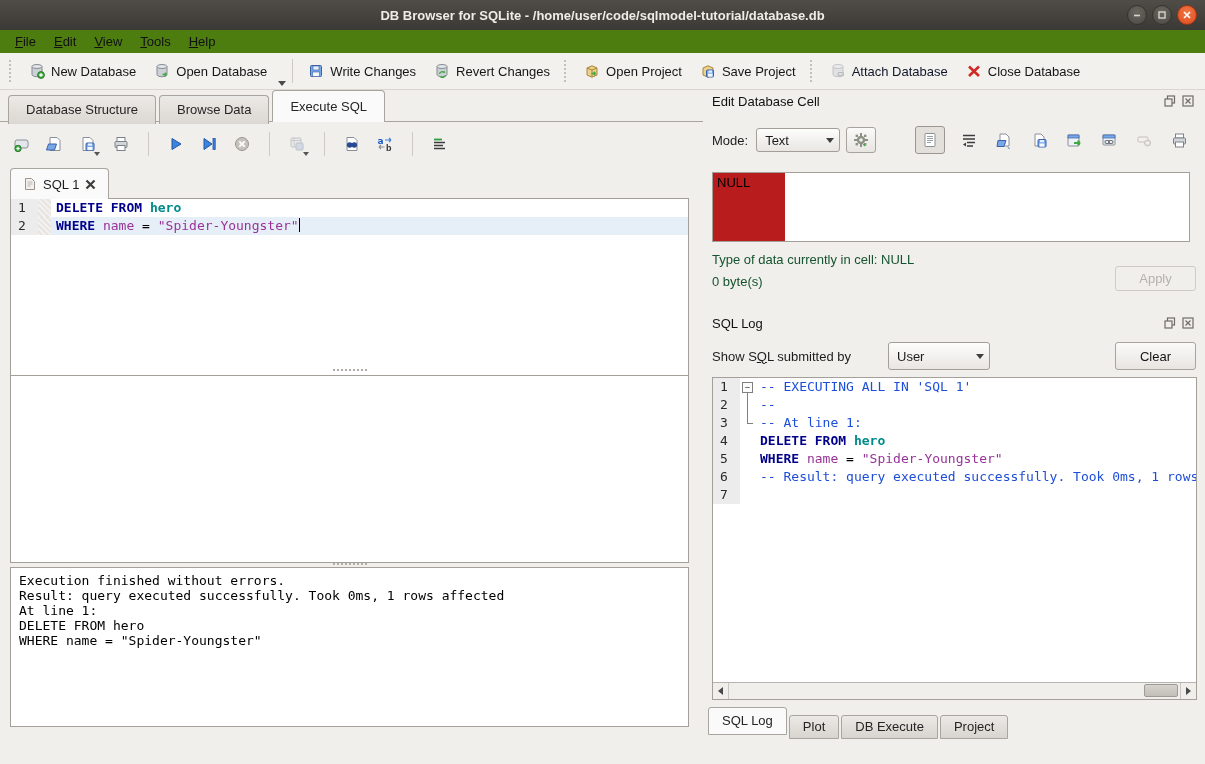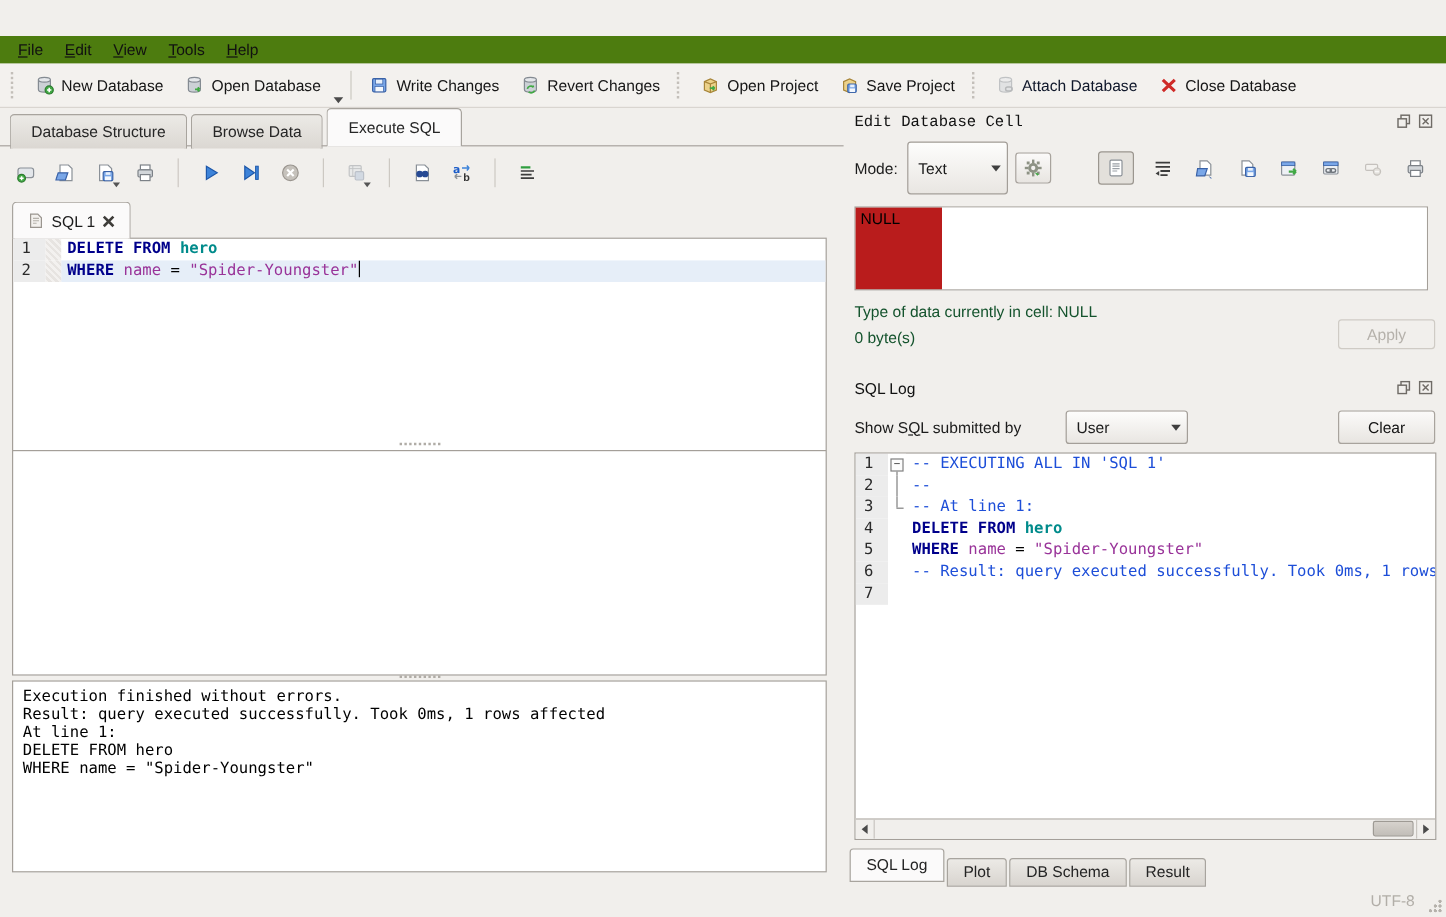--- a/index.html
+++ b/index.html
@@ -66,21 +66,21 @@
   .fold.end::before{content:"";position:absolute;left:7px;top:0;height:9px;width:1px;background:#808080;}
   .fold.end::after{content:"";position:absolute;left:7px;top:9px;width:6px;height:1px;background:#808080;}
 
   
   .right-pane{position:absolute;top:90px;left:703px;width:502px;height:647px;}
   .dock-title{position:absolute;left:9px;right:10px;height:18px;display:flex;align-items:center;color:#111;}
   .dock-title .spacer{flex:1;}
   .dockbtn{width:14px;height:13px;margin-left:4px;display:flex;align-items:center;justify-content:center;}
 
   .mode-row{position:absolute;top:36px;left:9px;right:9px;height:28px;display:flex;align-items:center;}
-  .select{height:44px;background:linear-gradient(#fdfdfc,#e9e6e2);border:1px solid #a39e98;border-radius:3px;display:flex;align-items:center;box-sizing:border-box;}
+  .select{height:24px;background:linear-gradient(#fdfdfc,#e9e6e2);border:1px solid #a39e98;border-radius:3px;display:flex;align-items:center;box-sizing:border-box;}
   .select .val{flex:1;padding-left:8px;}
   .select .sel-caret{width:18px;display:flex;align-items:center;justify-content:center;}
   .select .sel-caret::before{content:"";width:0;height:0;border-left:4px solid transparent;border-right:4px solid transparent;border-top:5px solid #3f3f3f;}
   .btn{height:26px;background:linear-gradient(#fbfaf9,#e8e5e1);border:1px solid #a8a39d;border-radius:3px;display:flex;align-items:center;justify-content:center;box-sizing:border-box;color:#141414;}
   .btn.disabled{background:#f1efec;border-color:#cfcbc5;color:#b5b1ab;}
   .btn.clear::first-letter{text-decoration:underline;}
   .iconbar{position:absolute;right:6px;top:0;height:28px;display:flex;align-items:center;gap:13px;}
   .ibtn{width:22px;height:22px;display:flex;align-items:center;justify-content:center;position:relative;}
   .ibtn.pressed{width:28px;height:26px;background:#e3e0db;border:1px solid #9b968f;border-radius:3px;}
   .gear-btn{width:30px;height:26px;margin-left:6px;background:linear-gradient(#fbfaf9,#e8e5e1);border:1px solid #a8a39d;border-radius:3px;display:flex;align-items:center;justify-content:center;box-sizing:border-box;}
@@ -116,20 +116,40 @@
      radial-gradient(circle at 6px 6px,#b5b1ab 1.2px,transparent 1.5px),
      radial-gradient(circle at 10px 10px,#b5b1ab 1.2px,transparent 1.5px),
      radial-gradient(circle at 6px 10px,#b5b1ab 1.2px,transparent 1.5px),
      radial-gradient(circle at 2px 10px,#b5b1ab 1.2px,transparent 1.5px);}
 </style>
 </head>
 <body>
 
 <div class="app">
 
+  <div class="titlebar">
+    <div class="title">DB Browser for SQLite - /home/user/code/sqlmodel-tutorial/database.db</div>
+    <div class="winbtns">
+      <div class="wbtn">
+          <svg class="ic" width="12" height="12" viewBox="0 0 12 12">
+            <path d="M3 6.5h6" stroke="#d9d5ce" stroke-width="1.6"></path>
+          </svg>
+        </div>
+      <div class="wbtn">
+          <svg class="ic" width="12" height="12" viewBox="0 0 12 12">
+            <rect x="3" y="3" width="6" height="6" fill="none" stroke="#d9d5ce" stroke-width="1.4"></rect>
+          </svg>
+        </div>
+      <div class="wbtn close">
+          <svg class="ic" width="12" height="12" viewBox="0 0 12 12">
+            <path d="M3 3l6 6M9 3L3 9" stroke="#fff" stroke-width="1.6"></path>
+          </svg>
+        </div>
+    </div>
+  </div>
 
   <div class="menubar">
       <span class="menu-item">File</span>
       <span class="menu-item">Edit</span>
       <span class="menu-item">View</span>
       <span class="menu-item">Tools</span>
       <span class="menu-item">Help</span>
     </div>
 
   <div class="toolbar">
@@ -331,21 +351,21 @@
 
     <div class="message-box">Execution finished without errors.
 Result: query executed successfully. Took 0ms, 1 rows affected
 At line 1:
 DELETE FROM hero
 WHERE name = "Spider-Youngster"</div>
   </div>
 
   <div class="right-pane">
 
-    <div class="dock-title" style="top:2px;font-family:Liberation Mono, monospace;">
+    <div class="dock-title" style="top:2px;">
       <span>Edit Database Cell</span>
       <span class="spacer"></span>
       <div class="dockbtn">
           <svg class="ic" width="12" height="12" viewBox="0 0 12 12">
             <rect x="3.5" y="1" width="7" height="7" fill="none" stroke="#6f6b66" stroke-width="1.2"></rect>
             <rect x="1" y="4" width="7" height="7" fill="#f1efec" stroke="#6f6b66" stroke-width="1.2"></rect>
           </svg>
         </div>
       <div class="dockbtn">
           <svg class="ic" width="12" height="12" viewBox="0 0 12 12">
@@ -515,20 +535,16 @@
         <div class="harrow left">
             <div class="tri-l"></div>
           </div>
         <div class="hthumb"></div>
         <div class="harrow right">
             <div class="tri-r"></div>
           </div>
       </div>
     </div>
 
-    <div class="bottom-tabs"><span class="btab active">SQL Log</span><span class="btab">Plot</span><span class="btab">DB Schema</span><span class="btab">Result</span></div>
+    <div class="bottom-tabs"><span class="btab active">SQL Log</span><span class="btab">Plot</span><span class="btab">DB Execute</span><span class="btab">Project</span></div>
   </div>
 
-  <div class="statusbar">
-    <span class="encoding">UTF-8</span>
-    <div class="sizegrip"></div>
-  </div>
 </div>
 
 </body></html>

